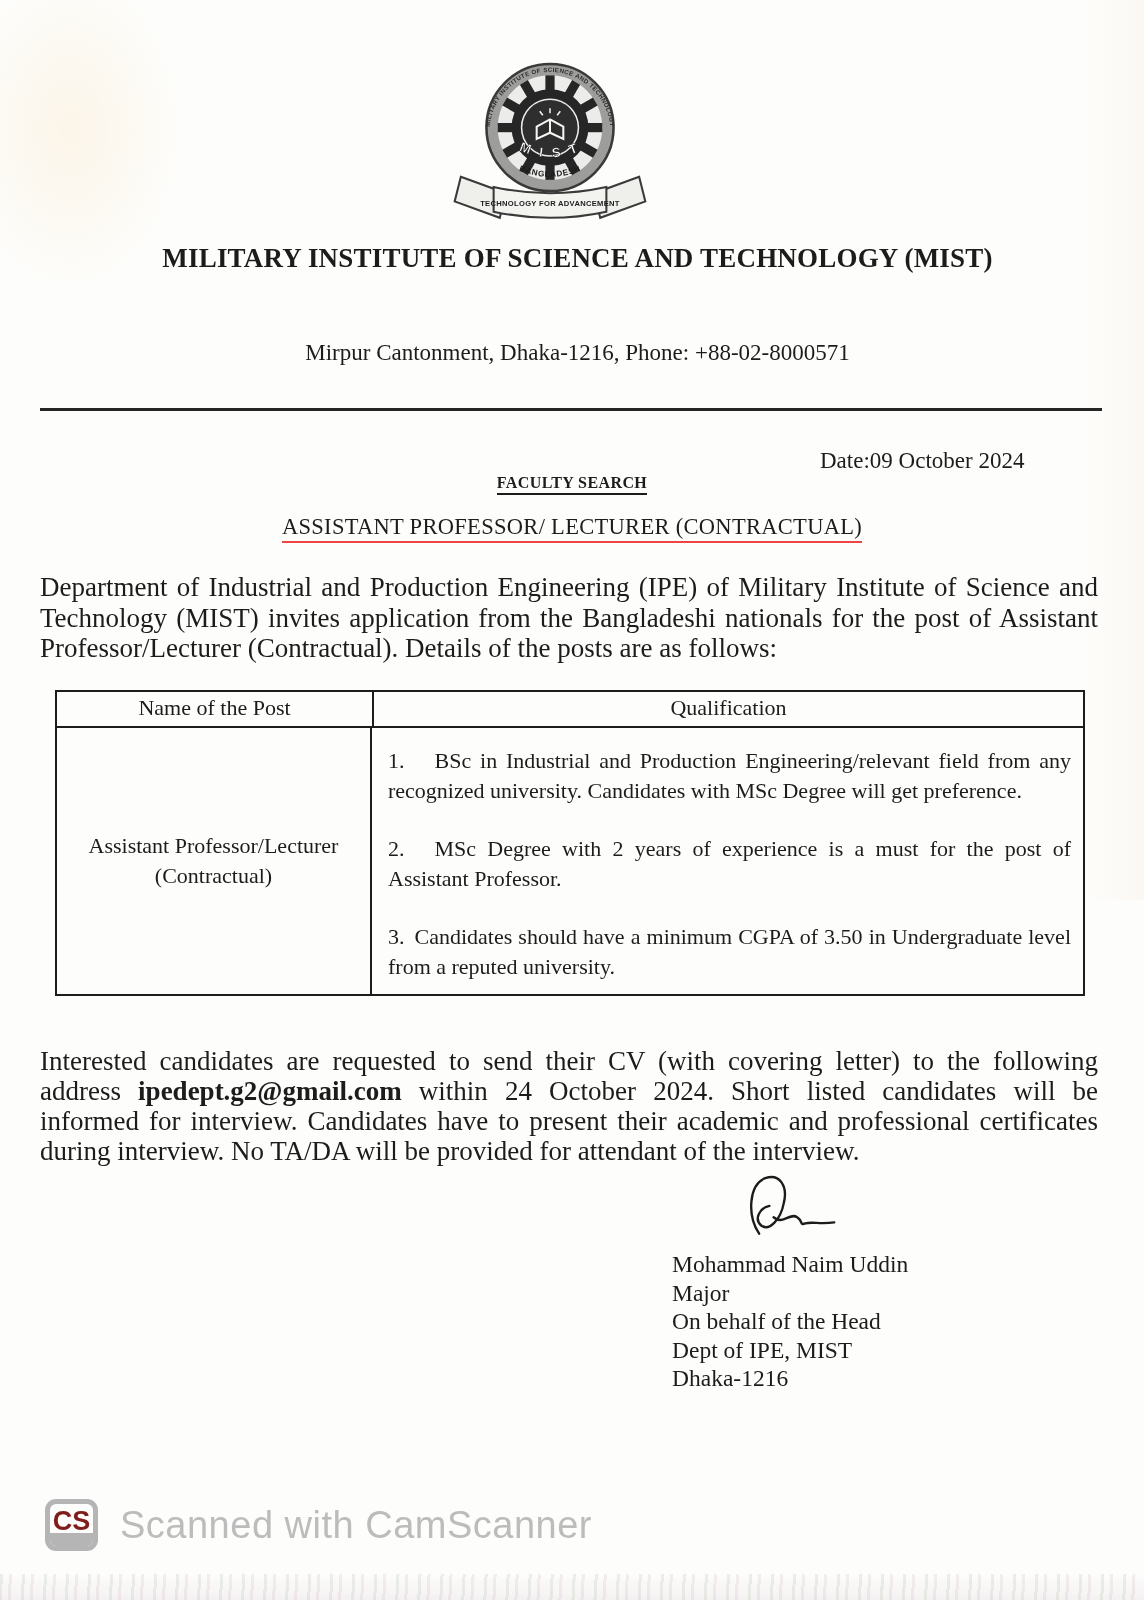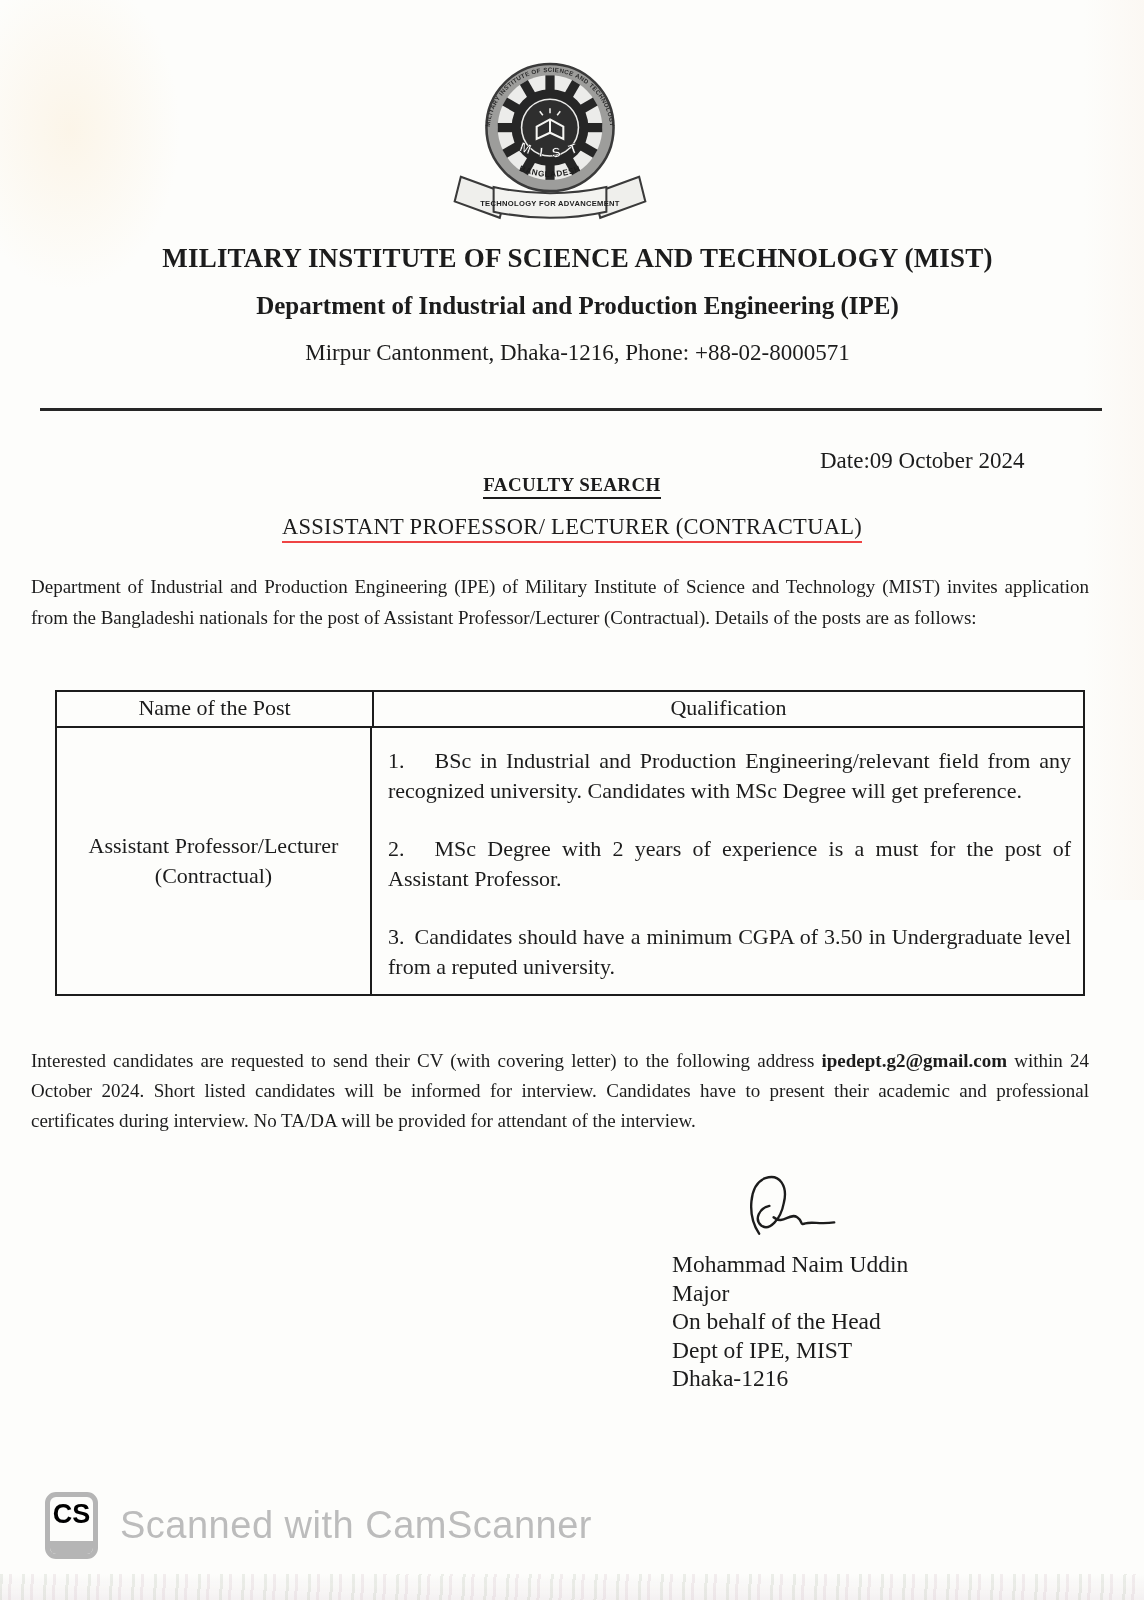--- a/index.html
+++ b/index.html
@@ -41,31 +41,31 @@
 
   .date-line {
     position: absolute; left: 820px; top: 448px;
     font-size: 23px; display: flex; white-space: nowrap;
   }
 
   .title-row { position: absolute; left: 0; width: 100%; text-align: center; }
   .title-row.t1 { top: 474px; }
   .title-row.t2 { top: 514px; }
   .doc-title {
-    display: inline-block; font-size: 19px; font-weight: bold; letter-spacing: .4px;
+    display: inline-block; font-size: 16px; font-weight: bold; letter-spacing: .4px;
     border-bottom: 2px solid #1c1c1c; padding-bottom: 1px;
   }
   .doc-subtitle {
     display: inline-block; font-size: 22.5px; letter-spacing: .3px;
     border-bottom: 2px solid #ef4444; padding-bottom: 1px;
   }
 
   .para {
-    position: absolute; left: 31px; width: 1058px;
-    font-size: 19px; line-height: 30.5px; text-align: justify;
+    position: absolute; left: 40px; width: 1058px;
+    font-size: 27px; line-height: 30.5px; text-align: justify;
   }
   .intro { top: 572px; }
   .closing { top: 1046px; line-height: 30px; }
   .closing b { font-weight: bold; }
 
   .posts-table {
     position: absolute; left: 55px; top: 690px; width: 1030px;
     border: 2px solid #1c1c1c; font-size: 22px;
   }
   .tbl-head { display: grid; grid-template-columns: 315px 1fr; border-bottom: 2px solid #1c1c1c; font-family: Liberation Serif, serif; }
@@ -88,23 +88,23 @@
   .qnum.g-narrow { margin-right: 10px; }
 
   .signature-scribble { position: absolute; left: 738px; top: 1172px; width: 104px; height: 72px; }
   .sig-block {
     position: absolute; left: 672px; top: 1250px;
     font-size: 23.5px; line-height: 28.5px;
   }
 
   .cam-footer { position: absolute; left: 45px; top: 1496px; height: 58px; display: flex; align-items: center; }
   .cs-icon {
-    position: relative; width: 53px; height: 67px;
+    position: relative; width: 53px; height: 52px;
     border: 5px solid #b5b5b5; border-radius: 11px;
-    color: #000000; overflow: hidden; flex: 0 0 auto;
+    color: #7f1d1d; overflow: hidden; flex: 0 0 auto;
   }
   .cs-icon .cs-letters {
     position: absolute; top: 2px; left: 0; right: 0; text-align: center;
     font-family: "Liberation Sans", "DejaVu Sans", sans-serif;
     font-weight: bold; font-size: 27px; letter-spacing: 0;
   }
   .cs-icon .cs-bar {
     position: absolute; left: 0; right: 0; bottom: 0; height: 13px; background: #b5b5b5;
   }
   .cam-text {
@@ -182,21 +182,20 @@
       <text font-size="8" fill="#1d1d1d" font-family="Liberation Sans, sans-serif" font-weight="bold" letter-spacing=".6">
         <textPath href="#arcBd" startOffset="50%" text-anchor="middle">BANGLADESH</textPath>
       </text>
 
       <path d="M 40 122 Q 95 134 150 122 L 150 146 Q 95 158 40 146 Z" fill="#f3f3f0" stroke="#3a3a3a" stroke-width="2"></path>
       <text x="95" y="140" text-anchor="middle" font-size="7.4" fill="#202020" font-family="Liberation Sans, sans-serif" font-weight="bold" letter-spacing=".3">TECHNOLOGY FOR ADVANCEMENT</text>
     </svg>
   </div>
 
   <div class="hdr hdr1">MILITARY INSTITUTE OF SCIENCE AND TECHNOLOGY (MIST)</div>
-  <div class="hdr hdr2">Department of Industrial and Production Engineering (IPE)</div>
   <div class="hdr hdr3">Mirpur Cantonment, Dhaka-1216, Phone: +88-02-8000571</div>
   <div class="rule"></div>
 
   <div class="date-line">
     <span>Date:</span>
     <span>09 October 2024</span>
   </div>
 
   <div class="title-row t1">
     <span class="doc-title">FACULTY SEARCH</span>

